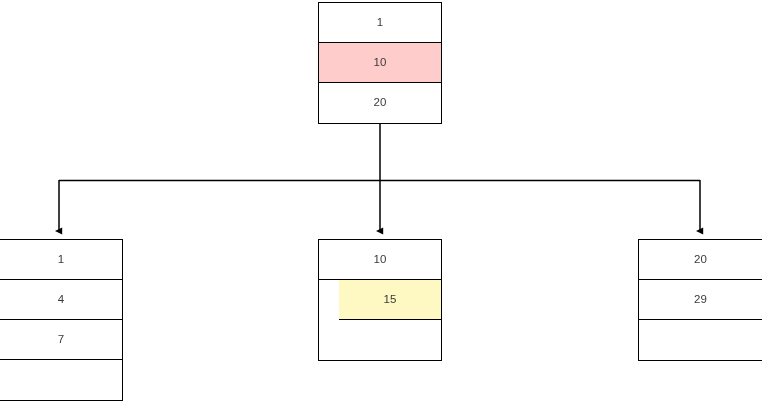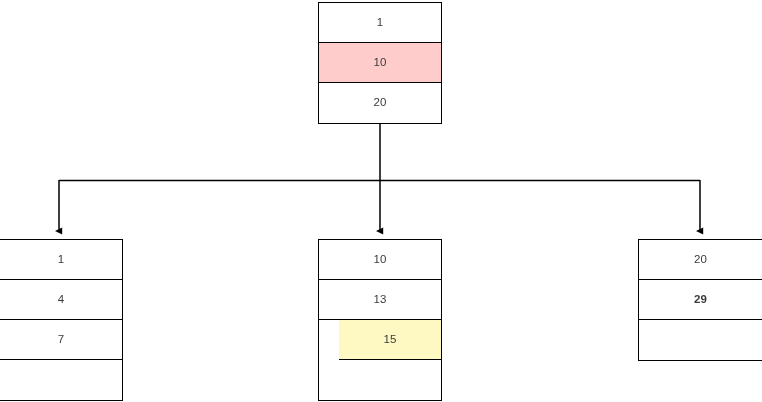--- a/index.html
+++ b/index.html
@@ -92,24 +92,23 @@
 
   <div class="node" id="node-child-0" style="border-color: rgb(0, 0, 0);">
     <div class="cell" style="background: rgb(255, 255, 255); border-bottom-color: rgb(0, 0, 0); color: rgb(58, 58, 58);">1</div>
     <div class="cell" style="background: rgb(255, 255, 255); border-bottom-color: rgb(0, 0, 0); color: rgb(58, 58, 58);">4</div>
     <div class="cell" style="background: rgb(255, 255, 255); border-bottom-color: rgb(0, 0, 0); color: rgb(58, 58, 58);">7</div>
     <div class="cell empty" style="background: rgb(255, 255, 255); border-bottom-color: rgb(0, 0, 0); color: transparent;"></div>
   </div>
 
   <div class="node" id="node-child-1" style="border-color: rgb(0, 0, 0);">
     <div class="cell" style="background: rgb(255, 255, 255); border-bottom-color: rgb(0, 0, 0); color: rgb(58, 58, 58);">10</div>
-    <div class="cell" style="background: rgb(255, 255, 255); border-bottom-color: rgb(0, 0, 0); color: rgb(58, 58, 58);">13</div>
     <div class="cell" style="background: #fef9c3; border-bottom-color: rgb(0, 0, 0); color: rgb(58, 58, 58); margin-left: 20px;">15</div>
     <div class="cell empty" style="background: rgb(255, 255, 255); border-bottom-color: rgb(0, 0, 0); color: transparent;"></div>
   </div>
 
   <div class="node" id="node-child-2" style="border-color: rgb(0, 0, 0);">
     <div class="cell" style="background: rgb(255, 255, 255); border-bottom-color: rgb(0, 0, 0); color: rgb(58, 58, 58);">20</div>
-    <div class="cell" style="background: rgb(255, 255, 255); border-bottom-color: rgb(0, 0, 0); color: rgb(58, 58, 58); font-weight: bold;">29</div>
+    <div class="cell" style="background: rgb(255, 255, 255); border-bottom-color: rgb(0, 0, 0); color: rgb(58, 58, 58);">29</div>
     <div class="cell empty" style="background: rgb(255, 255, 255); border-bottom-color: rgb(0, 0, 0); color: transparent;"></div>
   </div>
 
 </div>
 
 </body></html>

